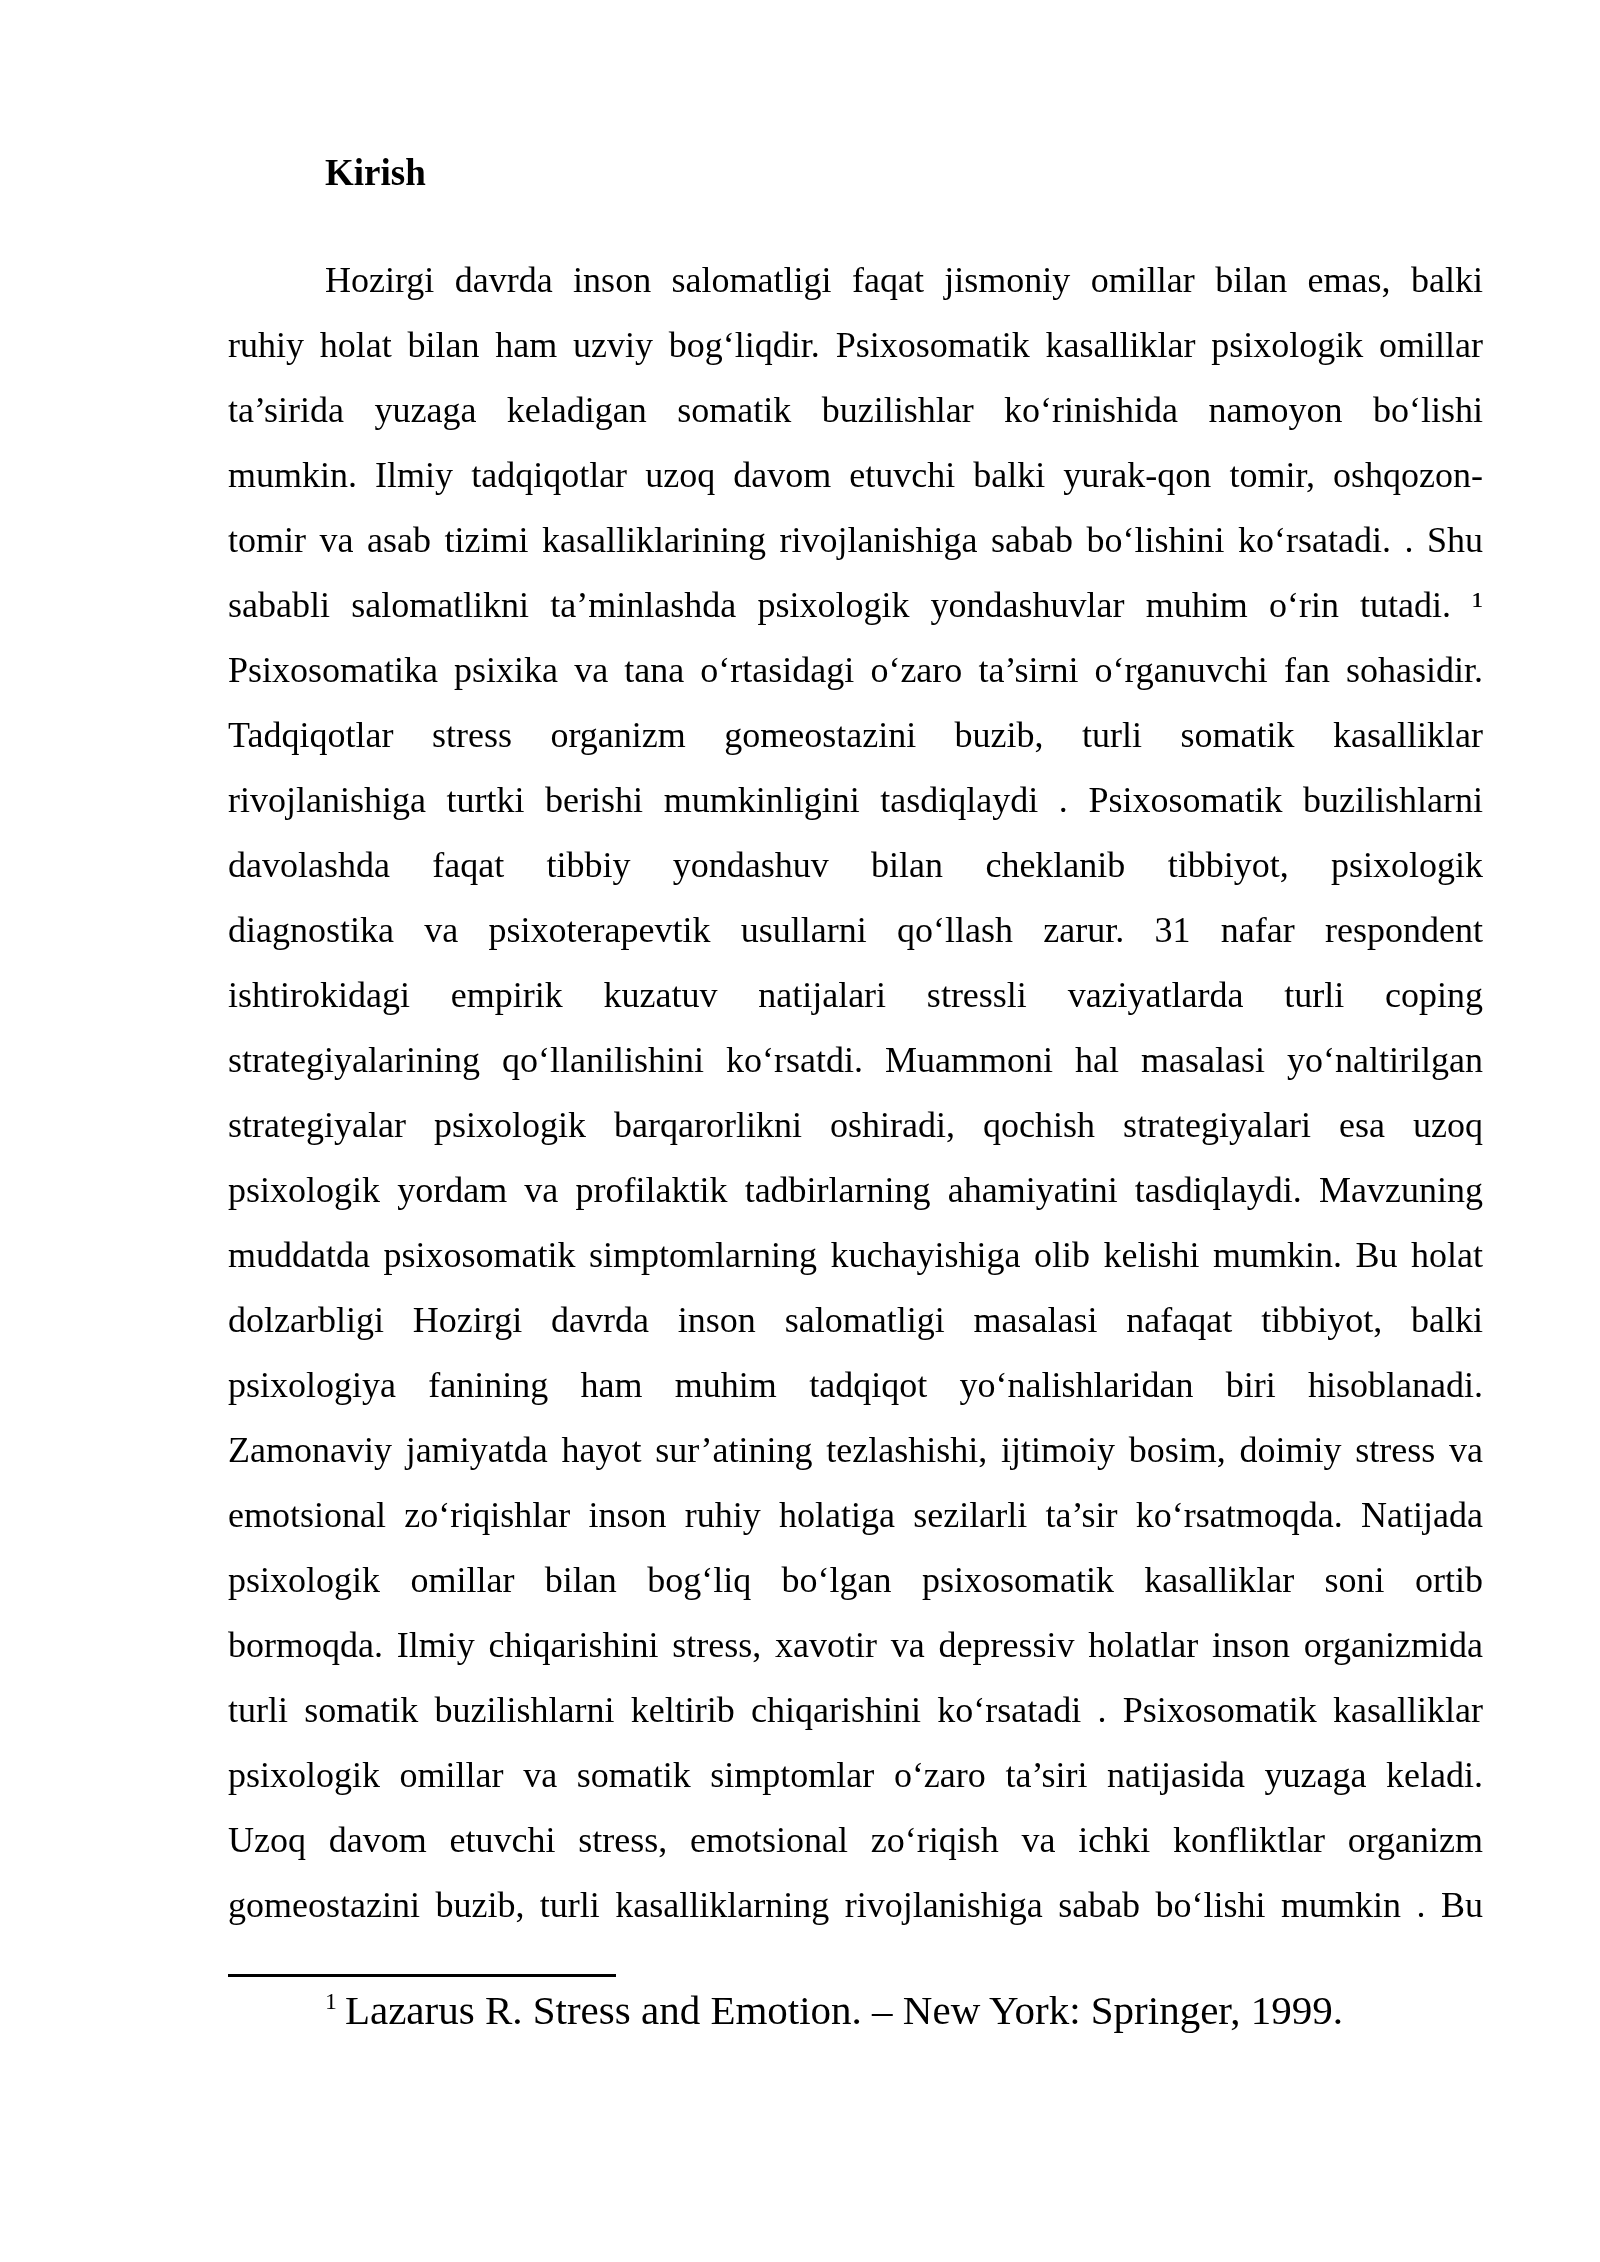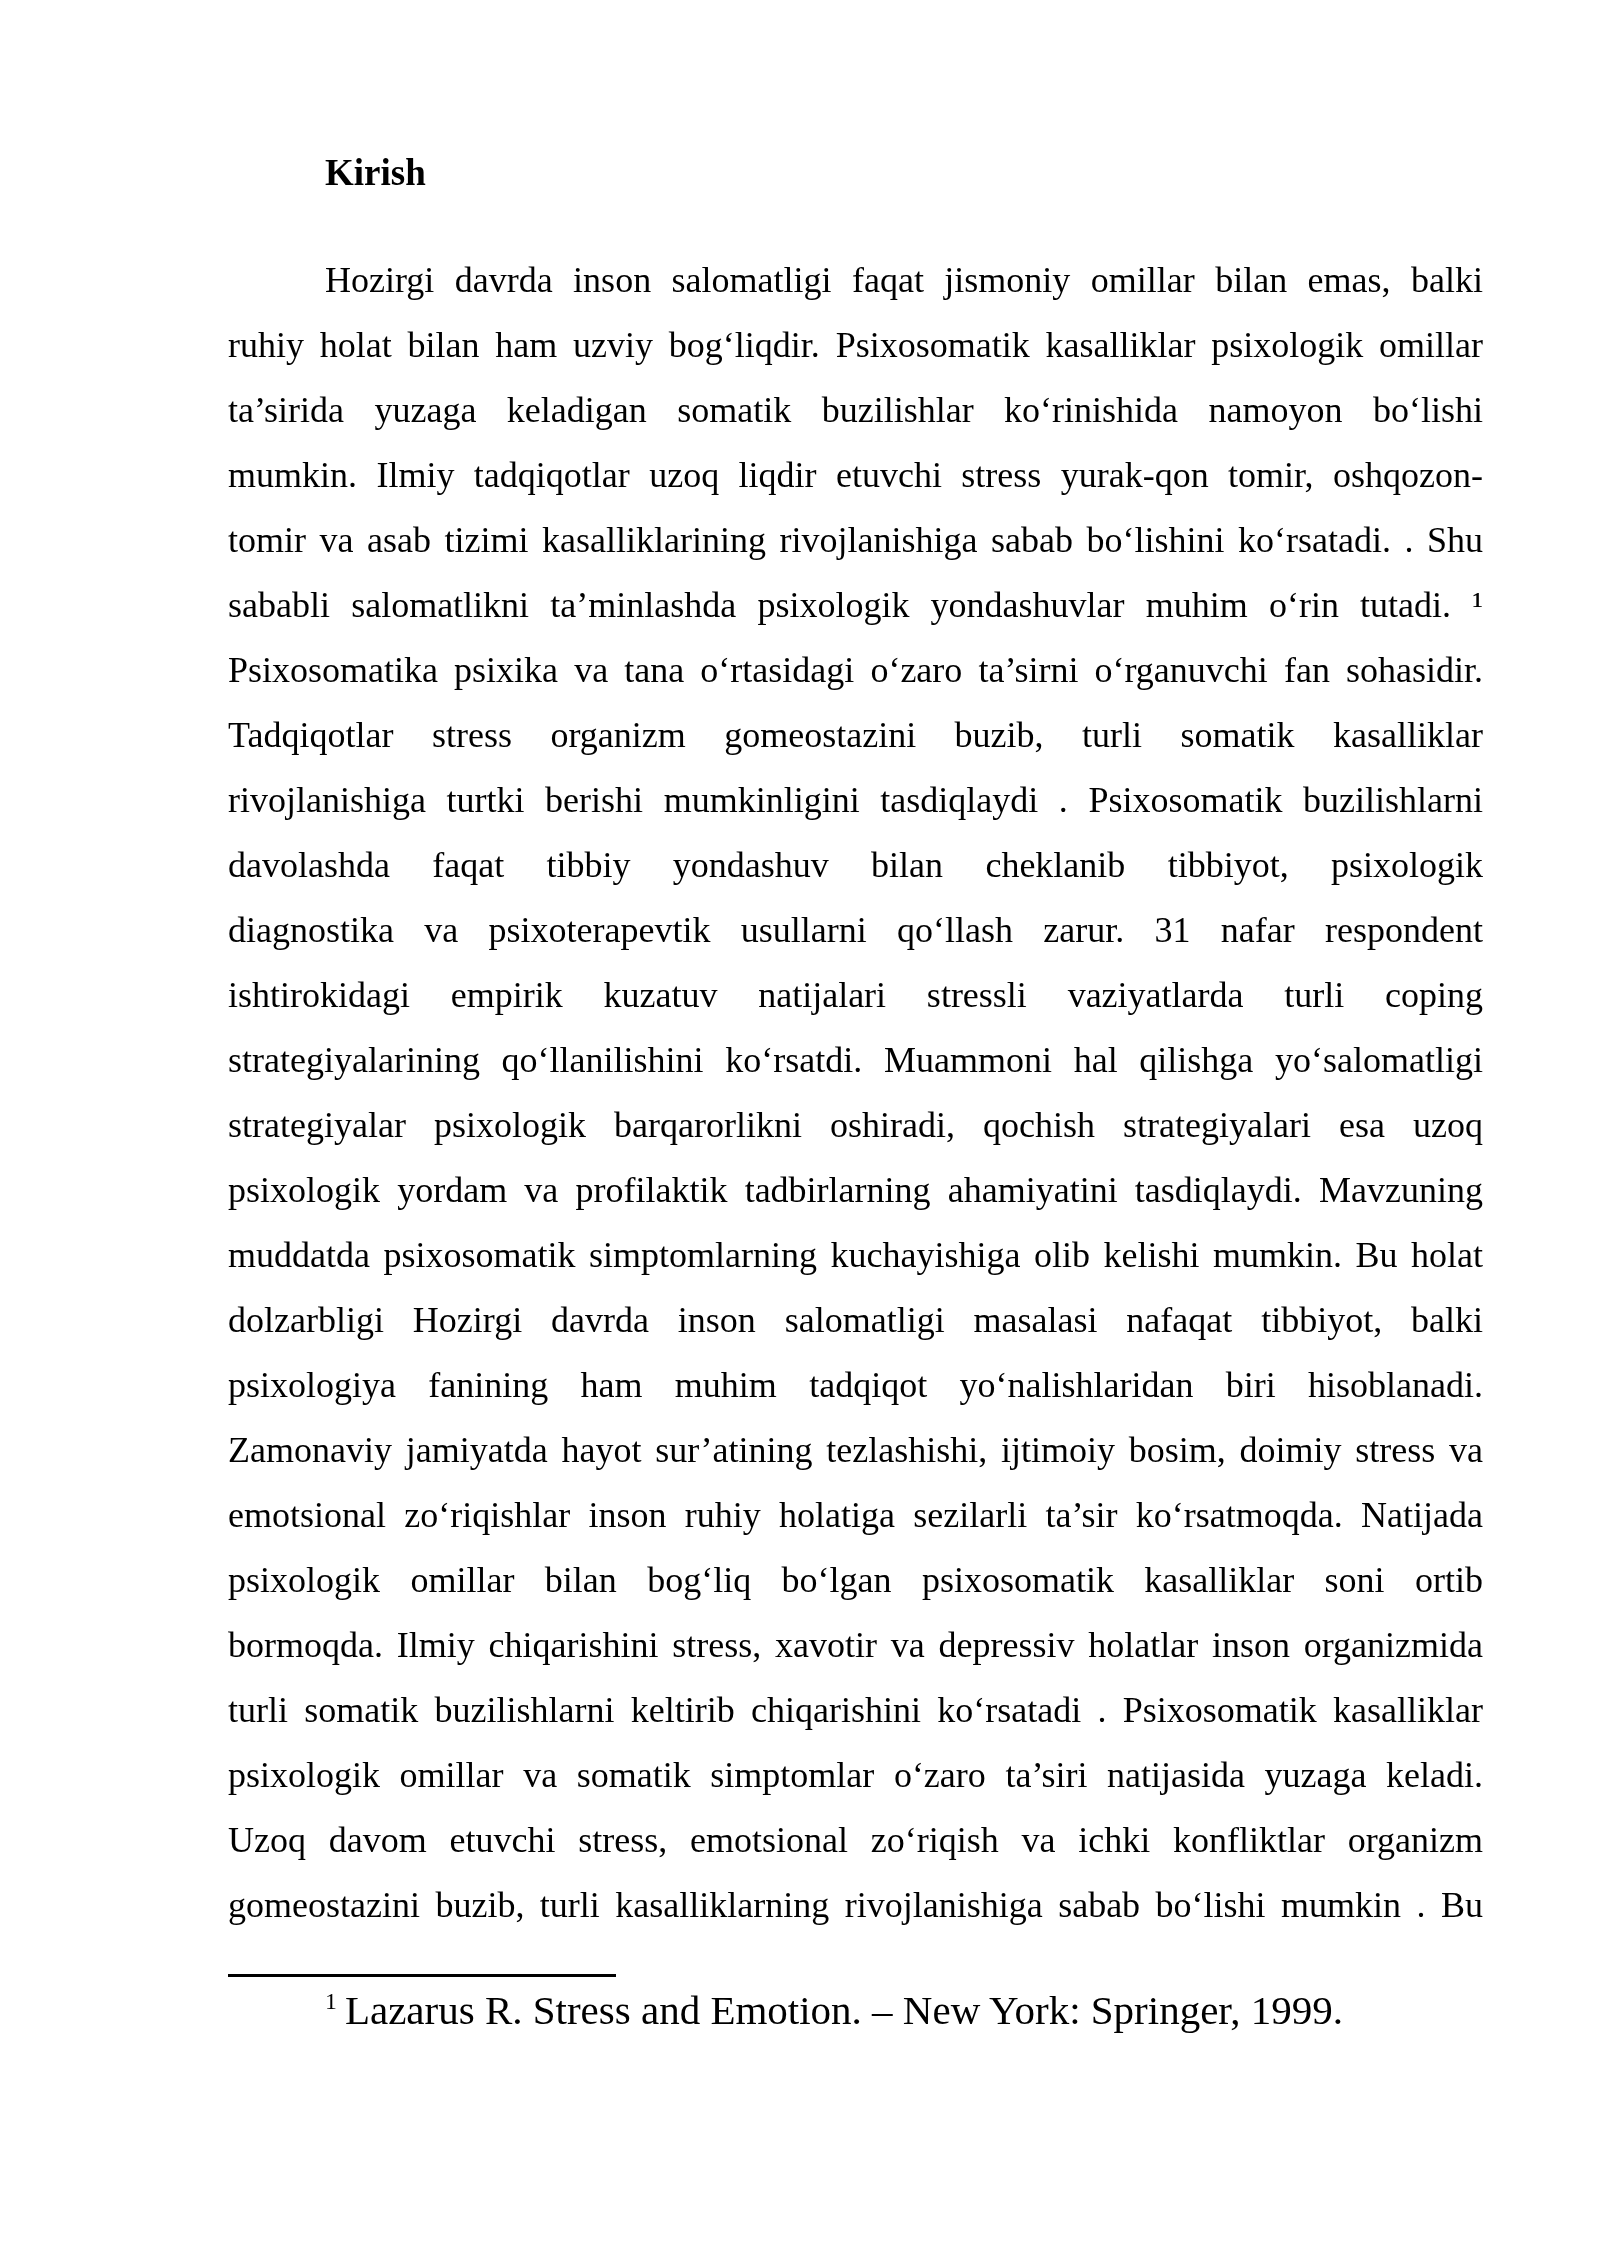--- a/index.html
+++ b/index.html
@@ -73,30 +73,30 @@
 <body style="background: rgb(255, 255, 255); color: rgb(0, 0, 0);">
 
 <div class="page">
 
   <div class="heading">Kirish</div>
 
   <div class="para">
       <div class="line">Hozirgi davrda inson salomatligi faqat jismoniy omillar bilan emas, balki</div>
       <div class="line">ruhiy holat bilan ham uzviy bog‘liqdir. Psixosomatik kasalliklar psixologik omillar</div>
       <div class="line">ta’sirida yuzaga keladigan somatik buzilishlar ko‘rinishida namoyon bo‘lishi</div>
-      <div class="line">mumkin. Ilmiy tadqiqotlar uzoq liqdir etuvchi stress yurak-qon tomir, oshqozon-</div>
+      <div class="line">mumkin. Ilmiy tadqiqotlar uzoq davom etuvchi balki yurak-qon tomir, oshqozon-</div>
       <div class="line">tomir va asab tizimi kasalliklarining rivojlanishiga sabab bo‘lishini ko‘rsatadi. . Shu</div>
       <div class="line">sababli salomatlikni ta’minlashda psixologik yondashuvlar muhim o‘rin tutadi. ¹</div>
       <div class="line">Psixosomatika psixika va tana o‘rtasidagi o‘zaro ta’sirni o‘rganuvchi fan sohasidir.</div>
       <div class="line">Tadqiqotlar stress organizm gomeostazini buzib, turli somatik kasalliklar</div>
       <div class="line">rivojlanishiga turtki berishi mumkinligini tasdiqlaydi . Psixosomatik buzilishlarni</div>
       <div class="line">davolashda faqat tibbiy yondashuv bilan cheklanib tibbiyot, psixologik</div>
       <div class="line">diagnostika va psixoterapevtik usullarni qo‘llash zarur. 31 nafar respondent</div>
       <div class="line">ishtirokidagi empirik kuzatuv natijalari stressli vaziyatlarda turli coping</div>
-      <div class="line">strategiyalarining qo‘llanilishini ko‘rsatdi. Muammoni hal qilishga yo‘salomatligi</div>
+      <div class="line">strategiyalarining qo‘llanilishini ko‘rsatdi. Muammoni hal masalasi yo‘naltirilgan</div>
       <div class="line">strategiyalar psixologik barqarorlikni oshiradi, qochish strategiyalari esa uzoq</div>
       <div class="line">psixologik yordam va profilaktik tadbirlarning ahamiyatini tasdiqlaydi. Mavzuning</div>
       <div class="line">muddatda psixosomatik simptomlarning kuchayishiga olib kelishi mumkin. Bu holat</div>
       <div class="line">dolzarbligi Hozirgi davrda inson salomatligi masalasi nafaqat tibbiyot, balki</div>
       <div class="line">psixologiya fanining ham muhim tadqiqot yo‘nalishlaridan biri hisoblanadi.</div>
       <div class="line">Zamonaviy jamiyatda hayot sur’atining tezlashishi, ijtimoiy bosim, doimiy stress va</div>
       <div class="line">emotsional zo‘riqishlar inson ruhiy holatiga sezilarli ta’sir ko‘rsatmoqda. Natijada</div>
       <div class="line">psixologik omillar bilan bog‘liq bo‘lgan psixosomatik kasalliklar soni ortib</div>
       <div class="line">bormoqda. Ilmiy chiqarishini stress, xavotir va depressiv holatlar inson organizmida</div>
       <div class="line">turli somatik buzilishlarni keltirib chiqarishini ko‘rsatadi . Psixosomatik kasalliklar</div>

